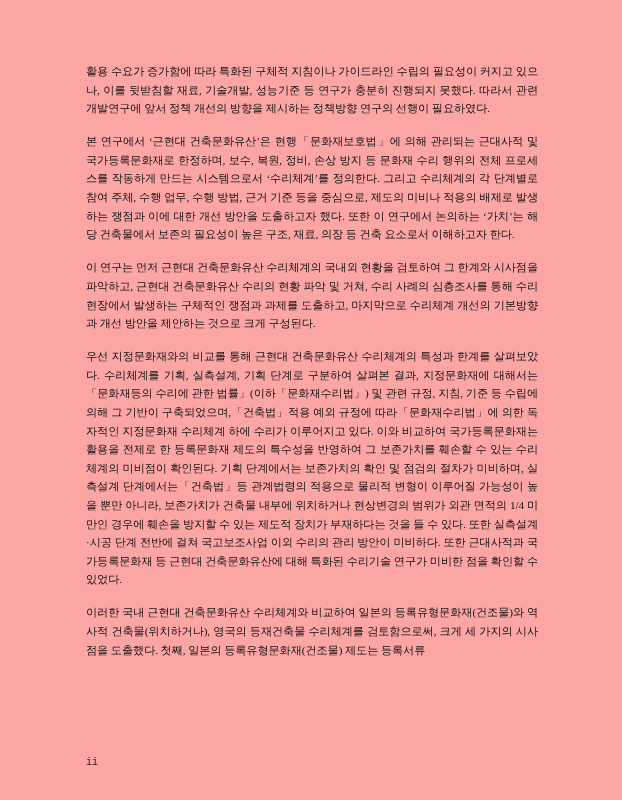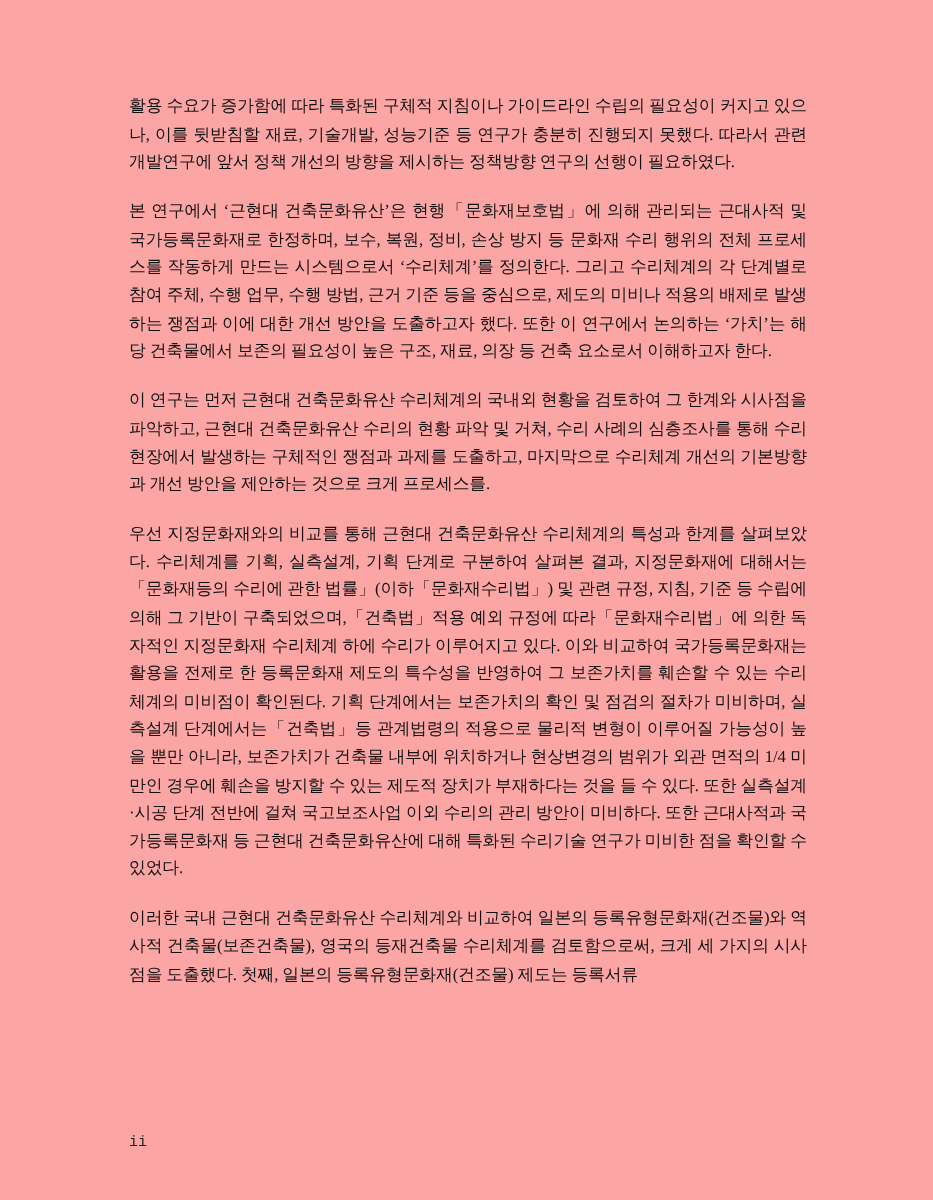--- a/index.html
+++ b/index.html
@@ -46,18 +46,18 @@
     font-family: Liberation Mono, monospace;
   }
 </style>
 </head>
 <body>
 
 <div class="page">
   <div class="content">
     <p class="para">활용 수요가 증가함에 따라 특화된 구체적 지침이나 가이드라인 수립의 필요성이 커지고 있으나, 이를 뒷받침할 재료, 기술개발, 성능기준 등 연구가 충분히 진행되지 못했다. 따라서 관련 개발연구에 앞서 정책 개선의 방향을 제시하는 정책방향 연구의 선행이 필요하였다.</p>
     <p class="para">본 연구에서 ‘근현대 건축문화유산’은 현행「문화재보호법」에 의해 관리되는 근대사적 및 국가등록문화재로 한정하며, 보수, 복원, 정비, 손상 방지 등 문화재 수리 행위의 전체 프로세스를 작동하게 만드는 시스템으로서 ‘수리체계’를 정의한다. 그리고 수리체계의 각 단계별로 참여 주체, 수행 업무, 수행 방법, 근거 기준 등을 중심으로, 제도의 미비나 적용의 배제로 발생하는 쟁점과 이에 대한 개선 방안을 도출하고자 했다. 또한 이 연구에서 논의하는 ‘가치’는 해당 건축물에서 보존의 필요성이 높은 구조, 재료, 의장 등 건축 요소로서 이해하고자 한다.</p>
-    <p class="para">이 연구는 먼저 근현대 건축문화유산 수리체계의 국내외 현황을 검토하여 그 한계와 시사점을 파악하고, 근현대 건축문화유산 수리의 현황 파악 및 거쳐, 수리 사례의 심층조사를 통해 수리 현장에서 발생하는 구체적인 쟁점과 과제를 도출하고, 마지막으로 수리체계 개선의 기본방향과 개선 방안을 제안하는 것으로 크게 프로세스를.</p>
+    <p class="para">이 연구는 먼저 근현대 건축문화유산 수리체계의 국내외 현황을 검토하여 그 한계와 시사점을 파악하고, 근현대 건축문화유산 수리의 현황 파악 및 거쳐, 수리 사례의 심층조사를 통해 수리 현장에서 발생하는 구체적인 쟁점과 과제를 도출하고, 마지막으로 수리체계 개선의 기본방향과 개선 방안을 제안하는 것으로 크게 구성된다.</p>
     <p class="para">우선 지정문화재와의 비교를 통해 근현대 건축문화유산 수리체계의 특성과 한계를 살펴보았다. 수리체계를 기획, 실측설계, 기획 단계로 구분하여 살펴본 결과, 지정문화재에 대해서는「문화재등의 수리에 관한 법률」(이하「문화재수리법」) 및 관련 규정, 지침, 기준 등 수립에 의해 그 기반이 구축되었으며,「건축법」적용 예외 규정에 따라「문화재수리법」에 의한 독자적인 지정문화재 수리체계 하에 수리가 이루어지고 있다. 이와 비교하여 국가등록문화재는 활용을 전제로 한 등록문화재 제도의 특수성을 반영하여 그 보존가치를 훼손할 수 있는 수리체계의 미비점이 확인된다. 기획 단계에서는 보존가치의 확인 및 점검의 절차가 미비하며, 실측설계 단계에서는「건축법」등 관계법령의 적용으로 물리적 변형이 이루어질 가능성이 높을 뿐만 아니라, 보존가치가 건축물 내부에 위치하거나 현상변경의 범위가 외관 면적의 1/4 미만인 경우에 훼손을 방지할 수 있는 제도적 장치가 부재하다는 것을 들 수 있다. 또한 실측설계·시공 단계 전반에 걸쳐 국고보조사업 이외 수리의 관리 방안이 미비하다. 또한 근대사적과 국가등록문화재 등 근현대 건축문화유산에 대해 특화된 수리기술 연구가 미비한 점을 확인할 수 있었다.</p>
-    <p class="para">이러한 국내 근현대 건축문화유산 수리체계와 비교하여 일본의 등록유형문화재(건조물)와 역사적 건축물(보존건축물), 영국의 등재건축물 수리체계를 검토함으로써, 크게 세 가지의 시사점을 도출했다. 첫째, 일본의 등록유형문화재(건조물) 제도는 등록서류</p>
+    <p class="para">이러한 국내 근현대 건축문화유산 수리체계와 비교하여 일본의 등록유형문화재(건조물)와 역사적 건축물(위치하거나), 영국의 등재건축물 수리체계를 검토함으로써, 크게 세 가지의 시사점을 도출했다. 첫째, 일본의 등록유형문화재(건조물) 제도는 등록서류</p>
   </div>
   <div class="page-number">ii</div>
 </div>
 
 </body></html>

